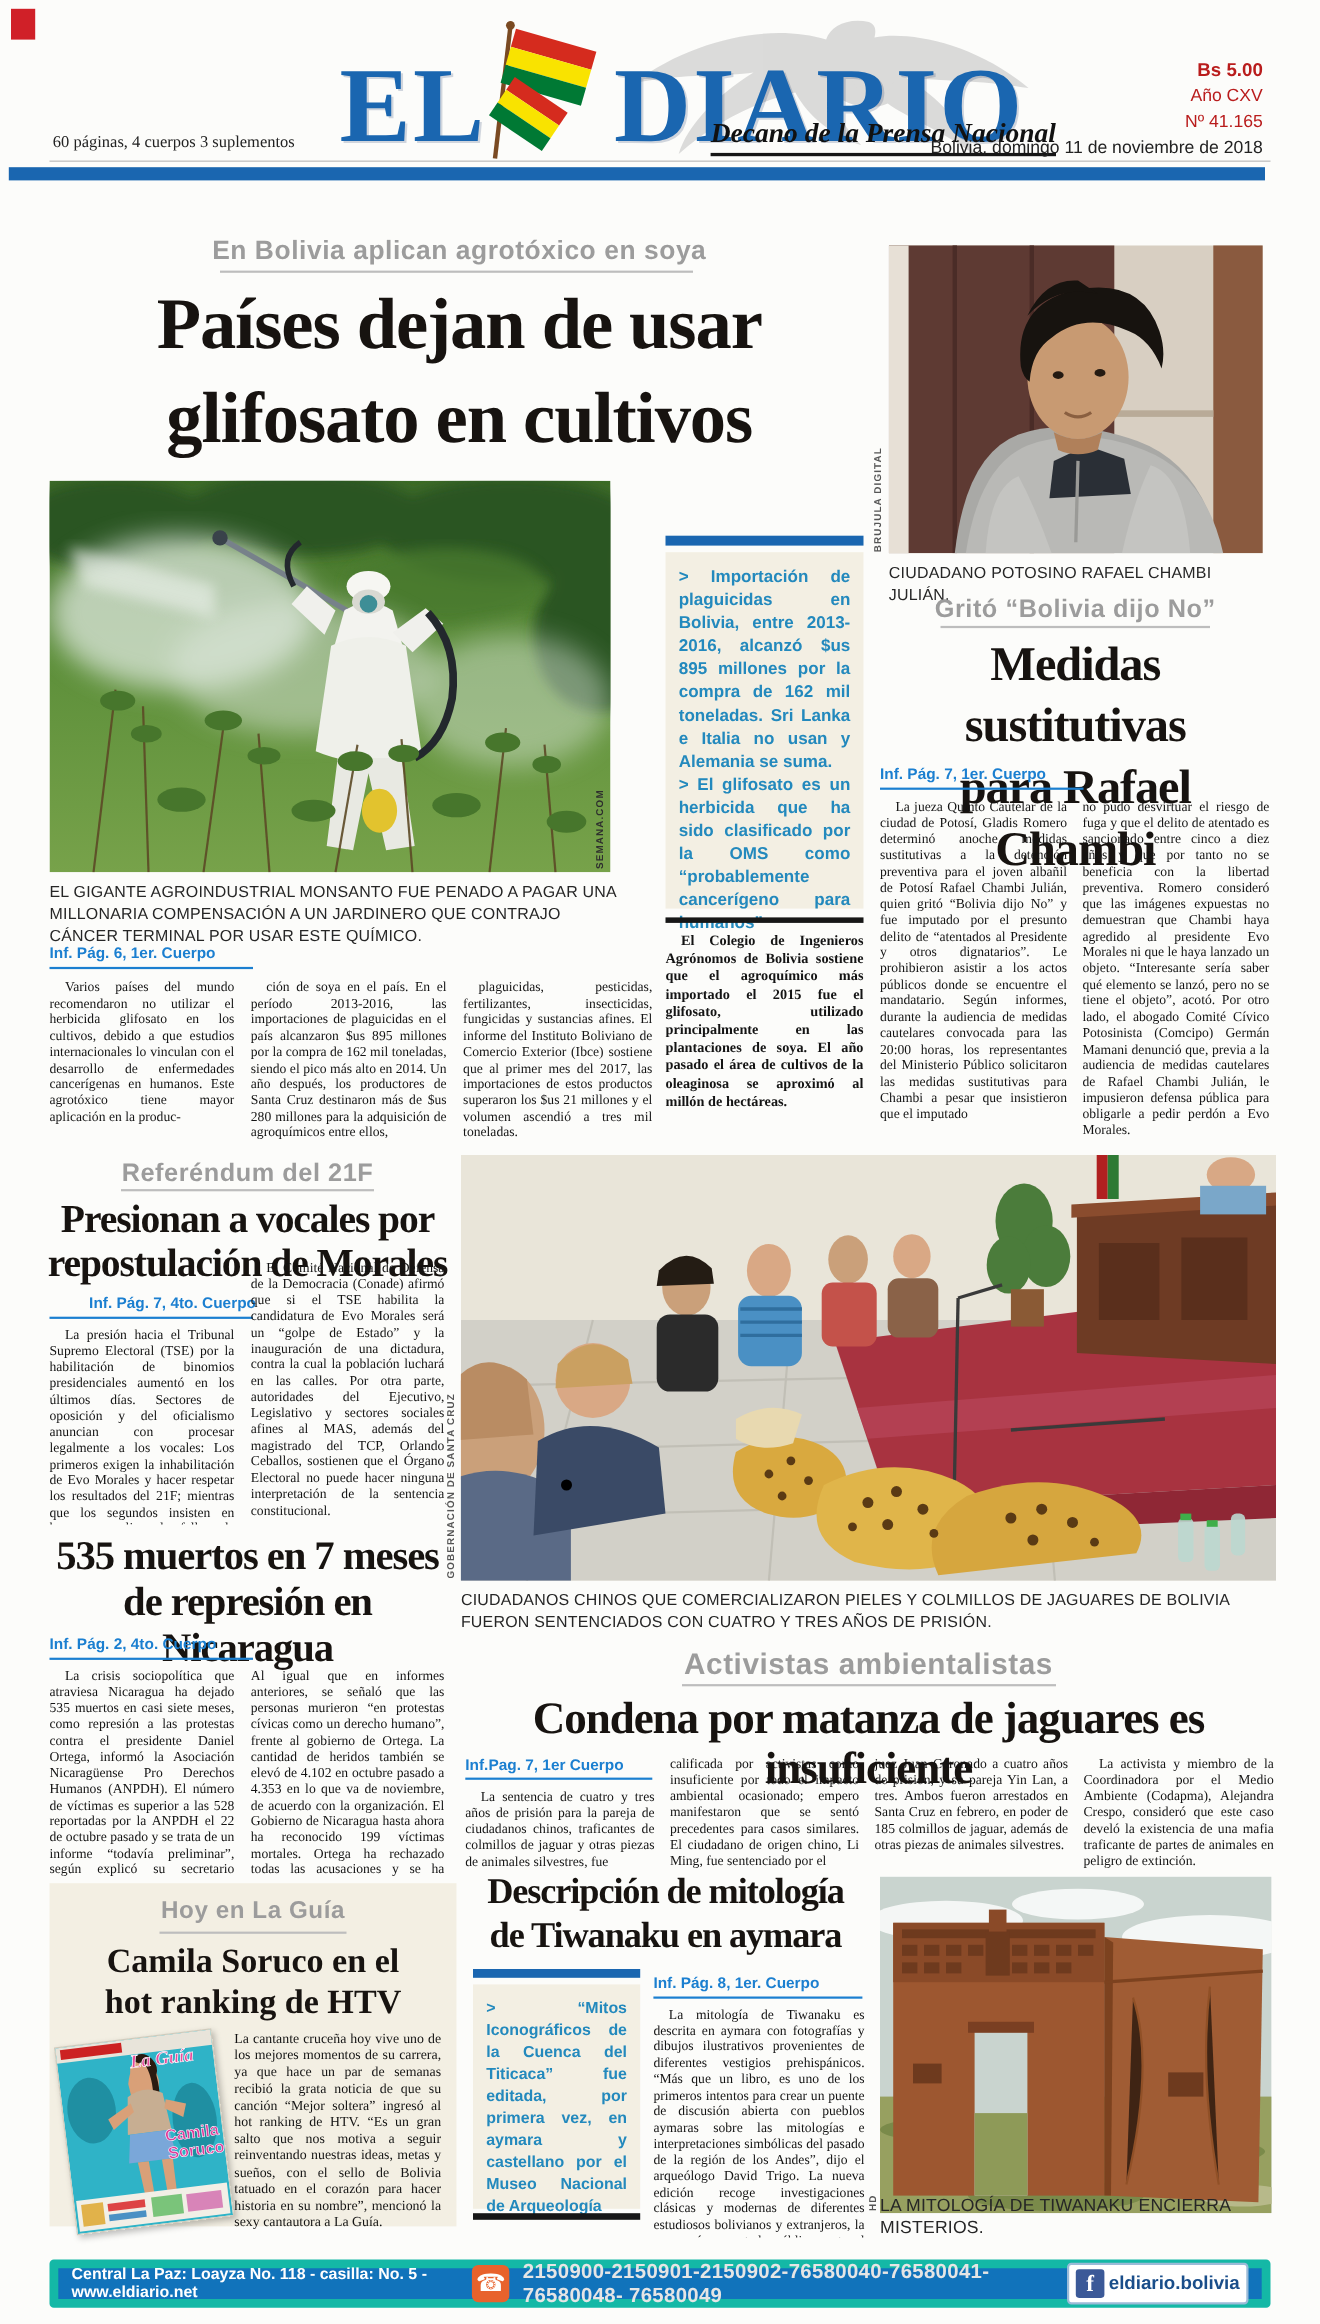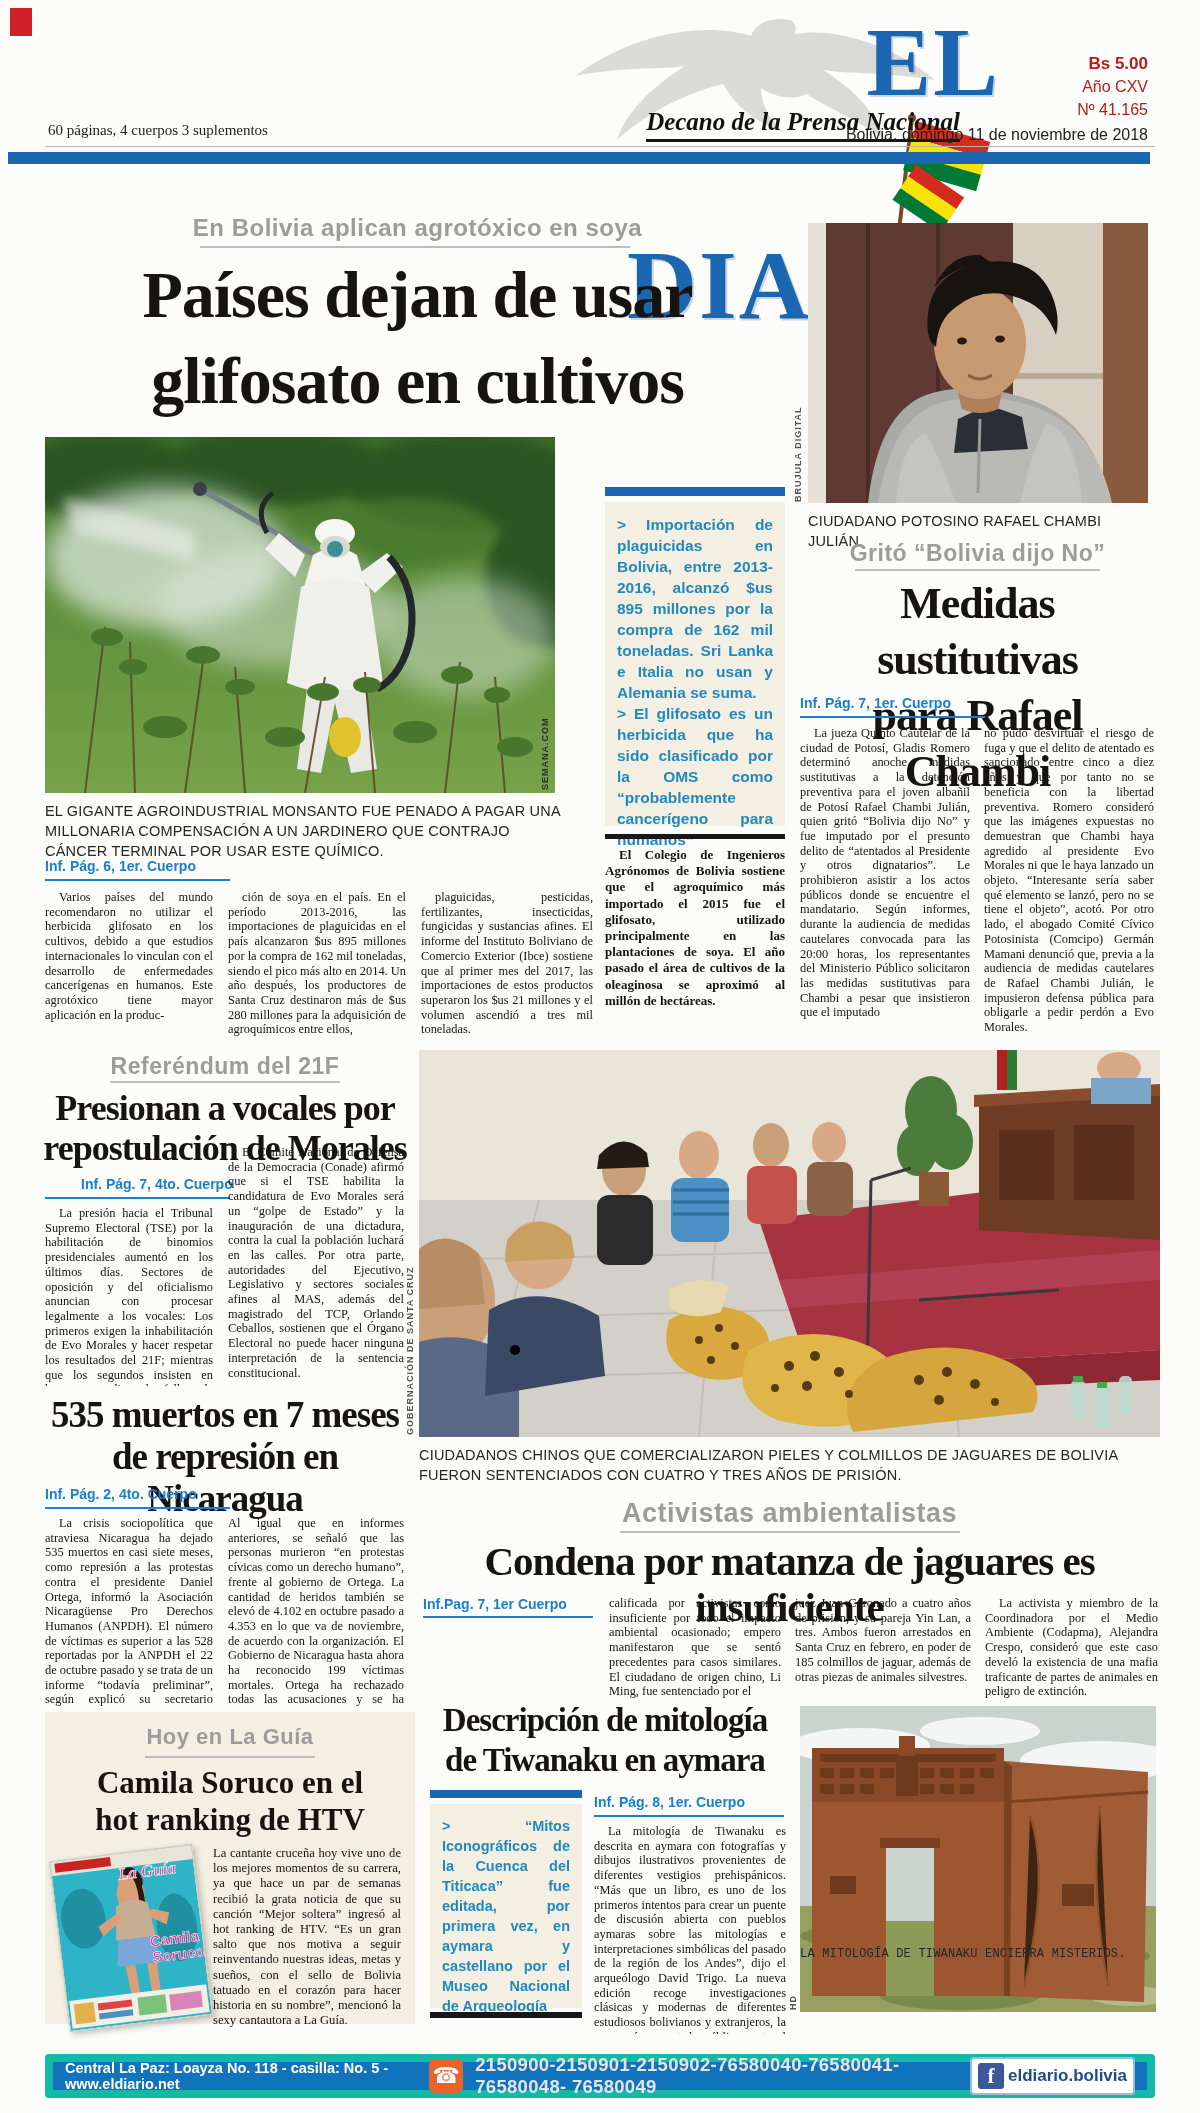--- a/index.html
+++ b/index.html
@@ -7,21 +7,21 @@
     --callout-bg:#f3efe3; --callout-tx:#2389bd; --footer-blue:#1173bb;
     --orange:#e8622c; --redmark:#d02028; --ink:#141414;
   }
   html,body{margin:0;padding:0;background:#e9e9e9;}
   .page{position:relative;width:1200px;height:2113px;background:#fcfcfa;margin:0 auto;
         font-family:"Liberation Serif",serif;color:var(--ink);overflow:hidden;}
   .abs{position:absolute;}
   .pre{white-space:pre-line;}
   
   .redsq{background:var(--redmark);}
-  .logo-row{display:flex;align-items:flex-end;justify-content:center;gap:6px;flex-direction:column;}
+  .logo-row{display:flex;align-items:flex-end;justify-content:center;gap:6px;}
   .logo-word{font-family:"Liberation Serif",serif;font-weight:bold;font-size:97px;line-height:.92;
              color:var(--blue);letter-spacing:2px;text-shadow:2px 2px 0 rgba(10,40,90,.18);}
   .tagline{font-family:"Liberation Serif",serif;font-style:italic;font-weight:bold;font-size:25px;
            border-bottom:3px solid #161616;padding-bottom:3px;color:#111;}
   .m-info{font-family:"Liberation Sans",sans-serif;font-size:16px;text-align:right;color:#b91c1c;line-height:23px;}
   .m-info b{font-size:17px;}
   .edition{font-family:Liberation Serif, serif;font-size:15px;color:#222;}
   .date{font-family:"Liberation Sans",sans-serif;font-size:16px;color:#222;}
   .hairline{background:#b5b5b5;height:1px;}
   .bluebar{background:var(--blue);}
@@ -348,20 +348,21 @@
     <rect x="654" y="326" width="10" height="6" fill="#3fae4a"></rect>
       <rect x="678" y="332" width="10" height="6" fill="#3fae4a"></rect>
   </svg>
   <div class="abs caption" style="left:419px;top:1445px;width:741px;">CIUDADANOS CHINOS QUE COMERCIALIZARON PIELES Y COLMILLOS DE JAGUARES DE BOLIVIA FUERON SENTENCIADOS CON CUATRO Y TRES AÑOS DE PRISIÓN.</div>
 
   <div class="abs kicker" style="left:419px;top:1498px;width:741px;font-size:27px;">Activistas ambientalistas</div>
   <div class="abs rule" style="left:620px;top:1531px;width:340px;"></div>
   <div class="abs headline" style="left:419px;top:1538px;width:741px;font-size:41px;line-height:46px;">Condena por matanza de jaguares es insuficiente</div>
   <div class="abs ref" style="left:423px;top:1596px;">Inf.Pag. 7, 1er Cuerpo</div>
   <div class="abs refline" style="left:423px;top:1616px;width:170px;"></div>
+  <div class="abs bodycol" style="left:423px;top:1626px;width:172px;height:78px;">La sentencia de cuatro y tres años de prisión para la pareja de ciudadanos chinos, traficantes de colmillos de jaguar y otras piezas de animales silvestres, fue</div>
   <div class="abs bodycol" style="left:609px;top:1596px;width:172px;height:110px;text-indent:0;">calificada por activistas como insuficiente por todo el impacto ambiental ocasionado; empero manifestaron que se sentó precedentes para casos similares. El ciudadano de origen chino, Li Ming, fue sentenciado por el</div>
   <div class="abs bodycol" style="left:795px;top:1596px;width:176px;height:110px;text-indent:0;">juez Juan Coronado a cuatro años de prisión, y su pareja Yin Lan, a tres. Ambos fueron arrestados en Santa Cruz en febrero, en poder de 185 colmillos de jaguar, además de otras piezas de animales silvestres.</div>
   <div class="abs bodycol" style="left:985px;top:1596px;width:173px;height:110px;">La activista y miembro de la Coordinadora por el Medio Ambiente (Codapma), Alejandra Crespo, consideró que este caso develó la existencia de una mafia traficante de partes de animales en peligro de extinción.</div>
 
   <div class="abs guiabox" style="left:45px;top:1712px;width:370px;height:312px;">
     <div class="kicker" style="margin-top:12px;font-size:22px;">Hoy en La Guía</div>
     <div class="rule" style="margin:6px auto 0;width:170px;"></div>
     <div class="headline pre" style="font-size:31px;line-height:37px;margin-top:6px;letter-spacing:0;">Camila Soruco en el
 hot ranking de HTV</div>
     <div style="padding:8px 14px 0;font-size:12.6px;line-height:15.2px;text-align:justify;">
@@ -458,21 +459,21 @@
       <path d="M204 55 L348 66 L344 296 L204 290 Z" fill="#a05c34"></path>
       <path d="M204 55 L212 60 L210 290 L204 290 Z" fill="#7c421f"></path>
       <rect x="262" y="178" width="32" height="22" fill="#6e3a1e"></rect>
       <path d="M204 96 L348 86" stroke="#7c421f" stroke-width="3" fill="none"></path>
       <g stroke="#86491f" stroke-width="2" opacity=".6">
         <path d="M230 110 q20 60 -6 170"></path>
           <path d="M300 100 q-10 80 8 180"></path>
       </g>
     </g>
   </svg>
-  <div class="abs caption" style="left:800px;top:1944px;width:356px;font-size:12px;font-family:Liberation Mono, monospace;">LA MITOLOGÍA DE TIWANAKU ENCIERRA MISTERIOS.</div>
+  <div class="abs caption" style="left:800px;top:1996px;width:356px;font-size:16px;">LA MITOLOGÍA DE TIWANAKU ENCIERRA MISTERIOS.</div>
 
   <div class="abs footer" style="left:45px;top:2054px;width:1110px;height:44px;">
     <span class="f-addr">Central La Paz: Loayza No. 118 - casilla: No. 5 - www.eldiario.net</span>
     <span class="f-phico">☎</span>
     <span class="f-phones">2150900-2150901-2150902-76580040-76580041-76580048- 76580049</span>
     <span class="f-fb">
       <span class="f-fbsq">f</span>
       <span class="f-fblabel">eldiario.bolivia</span>
     </span>
   </div>

